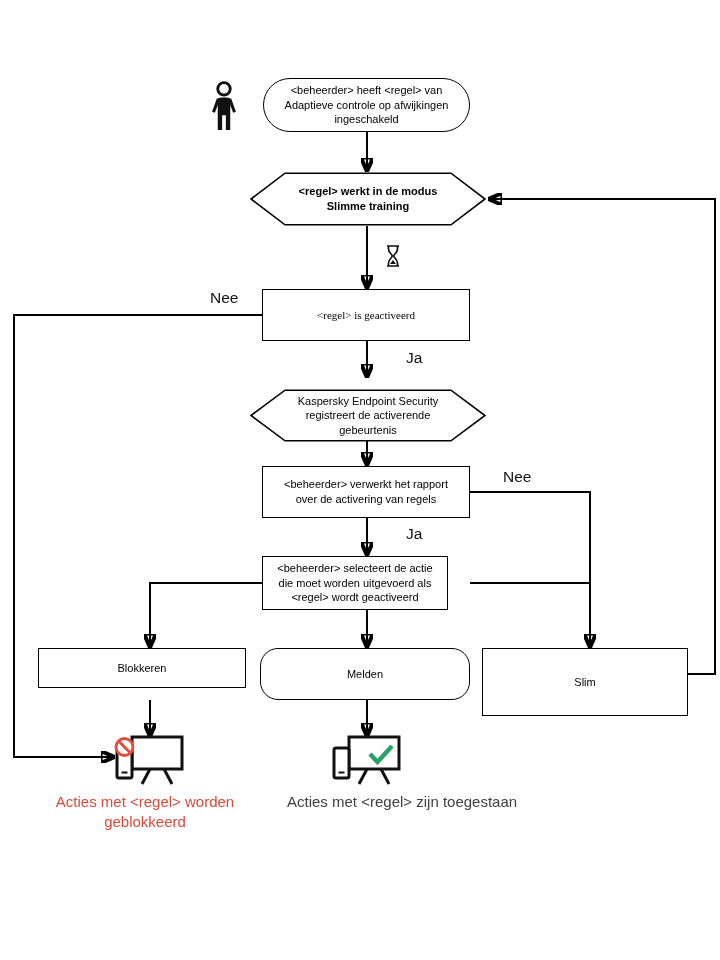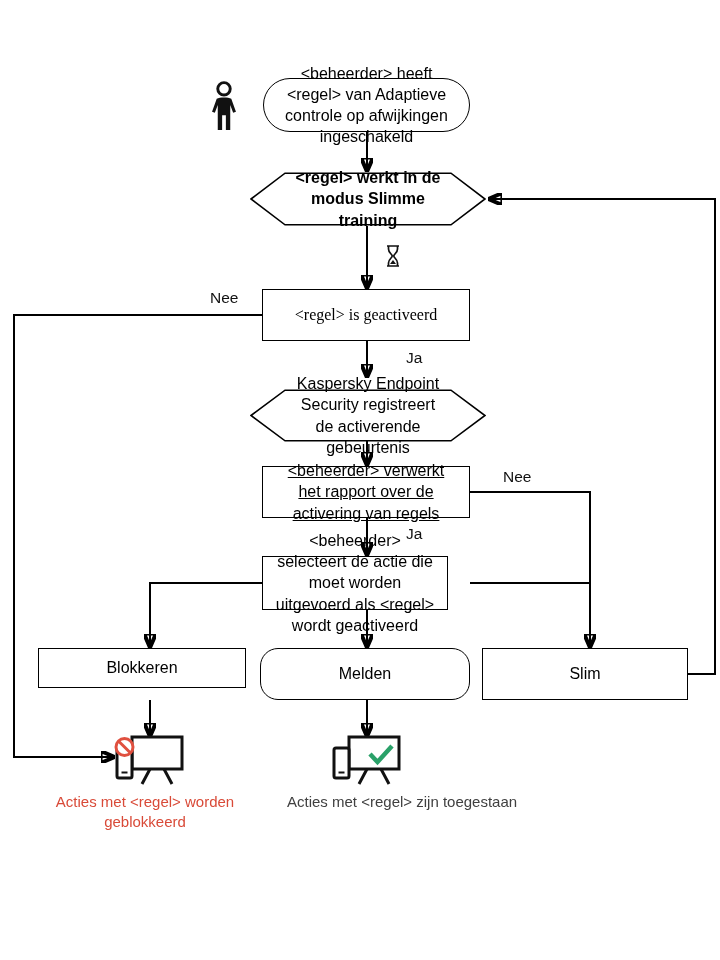--- a/index.html
+++ b/index.html
@@ -1,43 +1,43 @@
 <!DOCTYPE html>
 <html><head>
 <meta charset="utf-8">
 <style>
   html,body{margin:0;padding:0;background:#fff;}
   .canvas{position:relative;width:720px;height:960px;background:#fff;
           font-family:"Liberation Sans",sans-serif;color:#000;overflow:hidden;}
   .wires{position:absolute;left:0;top:0;z-index:1;}
   .wires path{stroke:#000;stroke-width:2;fill:none;}
   .node{position:absolute;z-index:2;display:flex;align-items:center;justify-content:center;
-        text-align:center;font-size:16px;line-height:1.32;color:#000;box-sizing:border-box;}
+        text-align:center;font-size:11px;line-height:1.32;color:#000;box-sizing:border-box;}
   .rect{background:#fff;border:1.6px solid #000;}
   .stadium{background:#fff;border:1.6px solid #000;border-radius:27px;}
   .hex{background:transparent;}
   .hex svg{position:absolute;left:0;top:0;}
   .hex .lbl{position:relative;z-index:1;padding:0 40px;}
   .stadium .lbl{padding:0 16px;}
   .rect .lbl{padding:0 12px;}
   .edge-label{position:absolute;z-index:3;font-size:15.5px;color:#111;}
   .icon{position:absolute;z-index:2;}
   .result-text{position:absolute;z-index:3;font-size:15px;line-height:1.35;text-align:center;}
   #txt-blocked{left:35px;top:792px;width:220px;color:#d94a38;}
   #txt-allowed{left:287px;top:792px;white-space:nowrap;color:#404040;text-align:left;}
   
   #n-start{left:263px;top:78px;width:207px;height:54px;}
   #n-mode{left:250px;top:172px;width:236px;height:54px;font-weight:bold;}
   #n-triggered{left:262px;top:289px;width:208px;height:52px;font-family:Liberation Serif, serif;}
   #n-register{left:250px;top:389px;width:236px;height:53px;}
-  #n-report{left:262px;top:466px;width:208px;height:52px;text-decoration:underline;}
+  #n-report{left:262px;top:466px;width:208px;height:52px;}
   #n-select{left:262px;top:556px;width:186px;height:54px;}
   #n-block{left:38px;top:648px;width:208px;height:40px;}
   #n-notify{left:260px;top:648px;width:210px;height:52px;border-radius:18px;}
-  #n-smart{left:482px;top:648px;width:206px;height:52px;}
+  #n-smart{left:482px;top:648px;width:206px;height:68px;}
   
   #lbl-duration{left:420px;top:247px;}
   #lbl-nee-left{left:210px;top:289px;}
   #lbl-ja-1{left:406px;top:349px;}
   #lbl-nee-right{left:503px;top:468px;}
   #lbl-ja-2{left:406px;top:525px;}
   #icon-person{left:206px;top:80px;width:36px;height:52px;}
   #icon-hourglass{left:384px;top:244px;width:18px;height:24px;}
   #icon-blocked{left:112px;top:734px;width:76px;height:56px;}
   #icon-allowed{left:329px;top:734px;width:76px;height:56px;}

